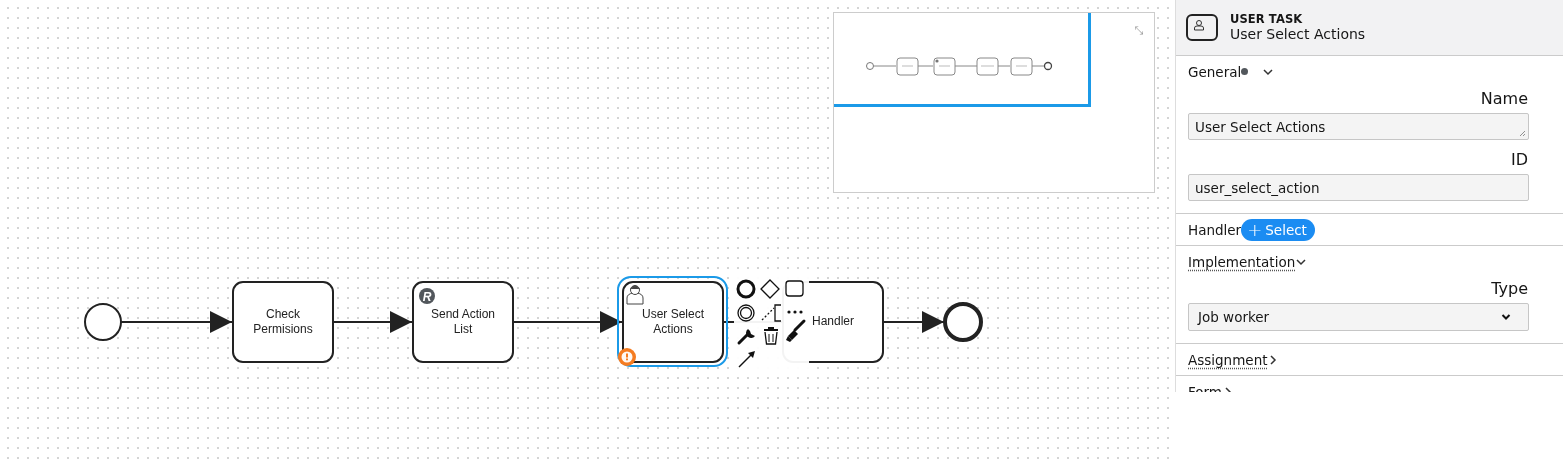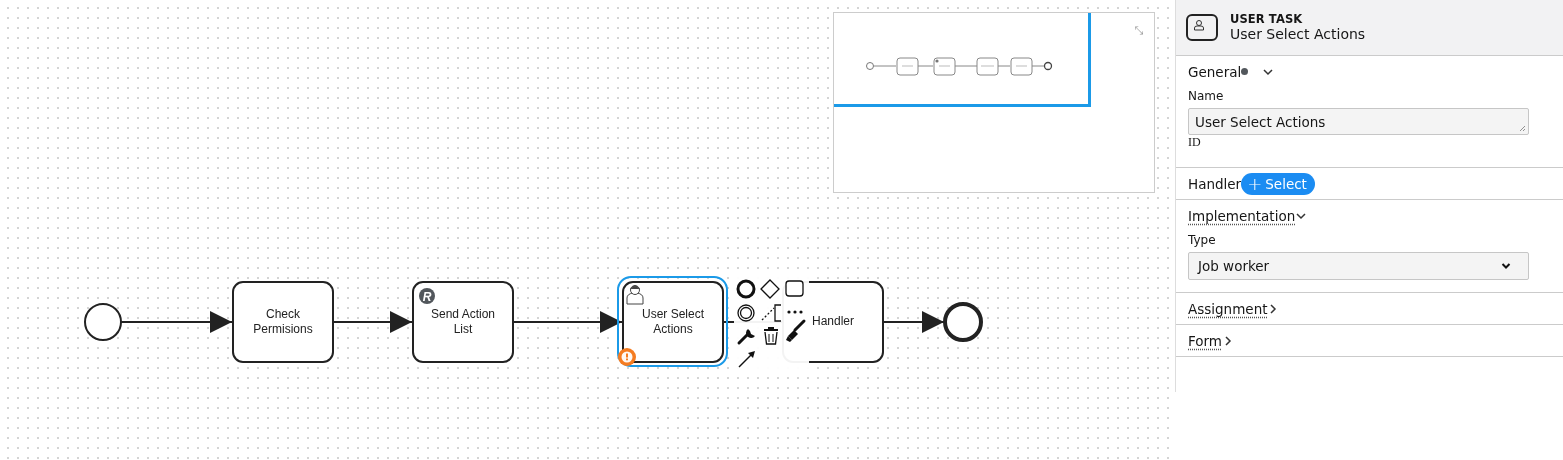--- a/index.html
+++ b/index.html
@@ -53,21 +53,21 @@
     .group-header {
       height: 31px; display: flex; align-items: center; justify-content: flex-start;
       padding: 0 12px 0 12px; font-size: 13.5px; color: #161616; cursor: pointer;
     }
     .group-title.dotted { text-decoration: underline dotted #555; text-underline-offset: 3px; }
     .group-actions { display: flex; align-items: center; gap: 14px; }
     .dot-indicator { width: 7px; height: 7px; border-radius: 50%; background: #52575c; }
     .chev { width: 12px; height: 12px; display: inline-block; }
 
     .group-body { padding: 0 35px 12px 12px; }
-    .field-label { font-size: 12px; color: #161616; margin-bottom: 5px; margin-top: 2px; }
+    .field-label { font-size: 16px; color: #161616; margin-bottom: 5px; margin-top: 2px; text-align: right; }
     .field-input {
       width: 341px; height: 27px; background: #f4f4f4; border: 1px solid #c6c6c6; border-radius: 2px;
       font-size: 13.5px; color: #161616; padding: 0 6px; display: flex; align-items: center;
       font-family: "DejaVu Sans", sans-serif; position: relative;
     }
     .resize-grip { position: absolute; right: 2px; bottom: 2px; width: 8px; height: 8px; }
     .field-select { justify-content: space-between; padding-right: 17px; padding-left: 9px; height: 28px; }
 
     #select-template-button {
       background: #1b8cf2; color: #fff; border-radius: 12px; height: 22px;
@@ -234,21 +234,24 @@
       </span>
     </div>
     <div class="group-body">
       <div class="field-label">Name</div>
       <div class="field-input">
         <span>User Select Actions</span>
         <svg class="resize-grip" viewBox="0 0 8 8">
             <path d="M7,2 L2,7 M7,5 L5,7" stroke="#777" stroke-width="0.8"></path>
           </svg>
       </div>
-      <div class="field-label" style="margin-top:0;font-family:Liberation Serif, serif;">ID</div>
+      <div class="field-label" style="margin-top:10px;">ID</div>
+      <div class="field-input">
+        <span>user_select_action</span>
+      </div>
     </div>
   </div>
 
 
   <div class="group">
     <div class="group-header">
       <span class="group-title">Handler</span>
       <span id="select-template-button">
         <span class="plus-sign">+</span>
         <span>Select</span>

